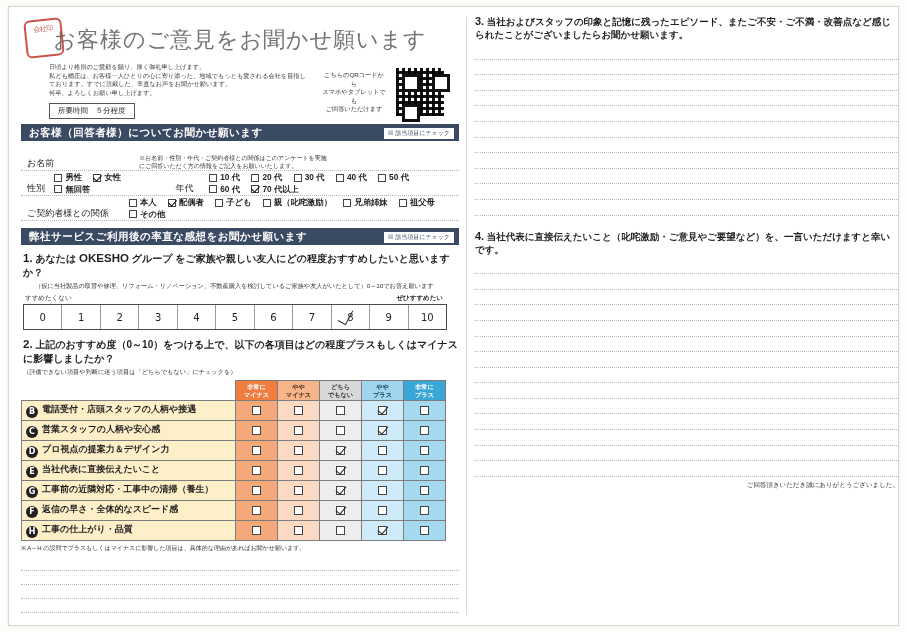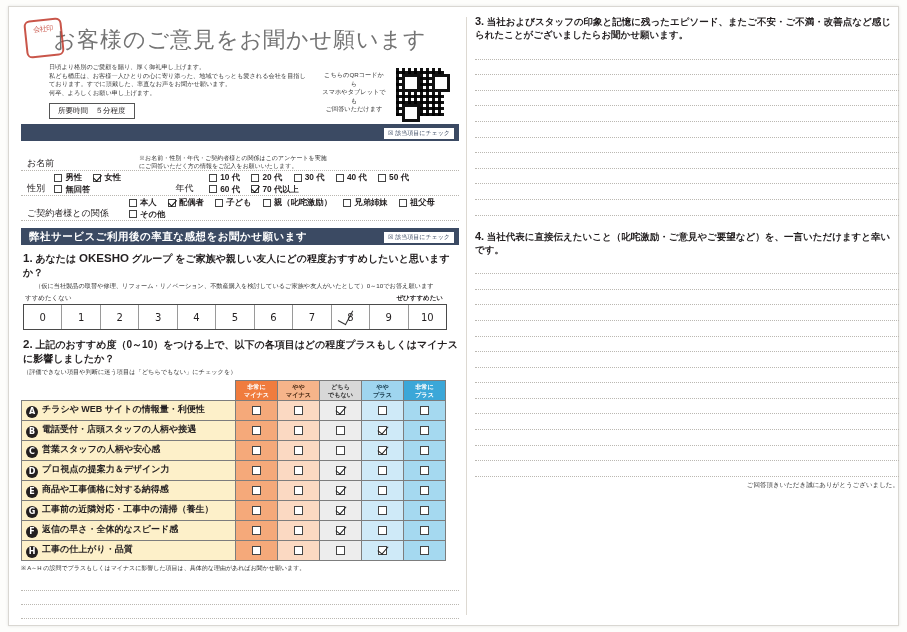--- a/index.html
+++ b/index.html
@@ -214,20 +214,21 @@
 私ども桶庄は、お客様一人ひとりの心に寄り添った、地域でもっとも愛される会社を目指しております。すでに頂戴した、率直なお声をお聞かせ願います。
 何卒、よろしくお願い申し上げます。</div>
         <div class="time-box">所要時間　５分程度</div>
         <div class="qr-note" style="white-space:pre-line">こちらのQRコードから
 スマホやタブレットでも
 ご回答いただけます</div>
         <div class="qr"></div>
       </div>
 
       <div class="secbar">
+        <span class="label">お客様（回答者様）についてお聞かせ願います</span>
         <span class="hint"><span class="chk">☒</span><span>該当項目にチェック</span></span>
       </div>
 
       <div class="rrow" style="min-height:30px">
         <div class="rlabel">お名前</div>
         <div class="rnote" style="white-space:pre-line">※お名前・性別・年代・ご契約者様との関係はこのアンケートを実施
 にご回答いただく方の情報をご記入をお願いいたします。</div>
       </div>
 
       <div class="rrow">
@@ -371,38 +372,20 @@
             <th class="head h3" style="white-space:pre-line">どちら
 でもない</th>
             <th class="head h4" style="white-space:pre-line">やや
 プラス</th>
             <th class="head h5" style="white-space:pre-line">非常に
 プラス</th>
           </tr>
         </thead>
         <tbody>
           <tr>
-            <td class="itemcell"><span class="circ">A</span><span>チラシや WEB サイトの情報量・利便性</span></td>
-            <td class="c1b">
-                <span class="cellbox"></span>
-              </td>
-            <td class="c2b">
-                <span class="cellbox"></span>
-              </td>
-            <td class="c3b">
-                <span class="cellbox checked"></span>
-              </td>
-            <td class="c4b">
-                <span class="cellbox"></span>
-              </td>
-            <td class="c5b">
-                <span class="cellbox"></span>
-              </td>
-          </tr>
-          <tr>
             <td class="itemcell"><span class="circ">B</span><span>電話受付・店頭スタッフの人柄や接遇</span></td>
             <td class="c1b">
                 <span class="cellbox"></span>
               </td>
             <td class="c2b">
                 <span class="cellbox"></span>
               </td>
             <td class="c3b">
                 <span class="cellbox"></span>
               </td>
@@ -443,21 +426,21 @@
                 <span class="cellbox checked"></span>
               </td>
             <td class="c4b">
                 <span class="cellbox"></span>
               </td>
             <td class="c5b">
                 <span class="cellbox"></span>
               </td>
           </tr>
           <tr>
-            <td class="itemcell"><span class="circ">E</span><span>商品や工事価格に対する納得感</span></td>
+            <td class="itemcell"><span class="circ">E</span><span>当社代表に直接伝えたいこと</span></td>
             <td class="c1b">
                 <span class="cellbox"></span>
               </td>
             <td class="c2b">
                 <span class="cellbox"></span>
               </td>
             <td class="c3b">
                 <span class="cellbox checked"></span>
               </td>
             <td class="c4b">

